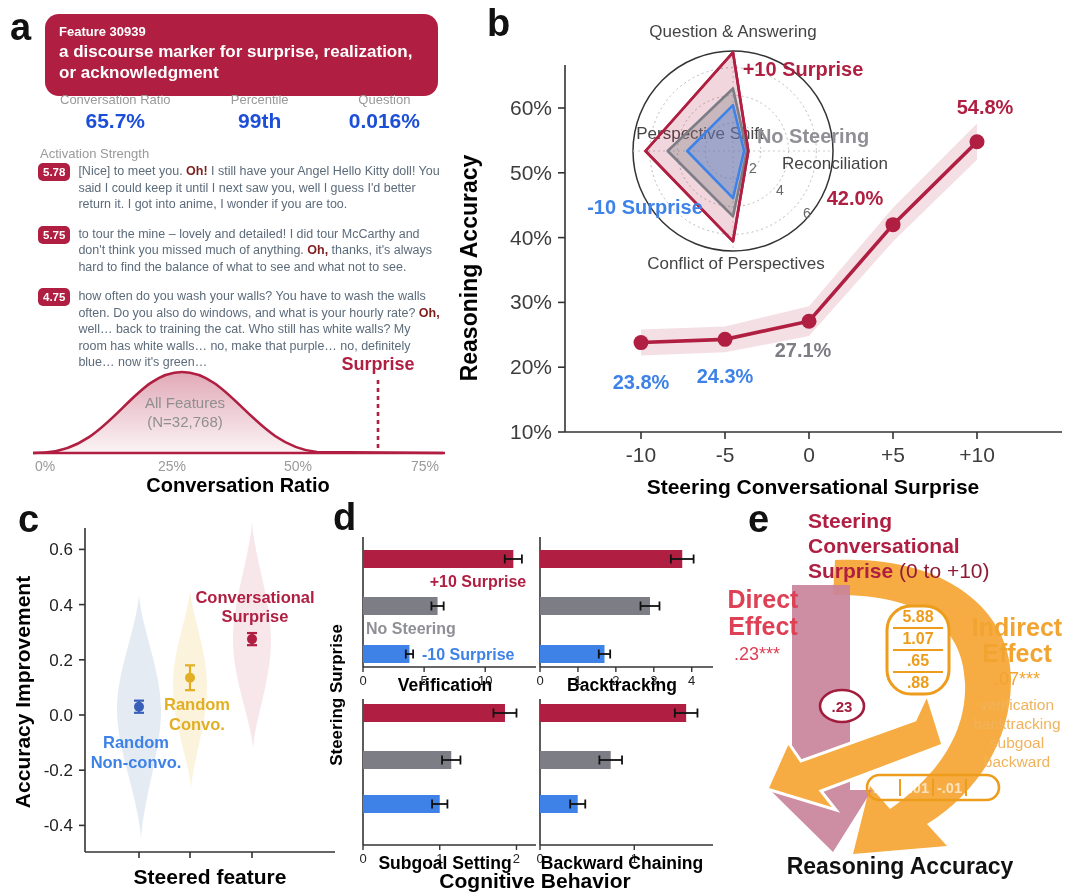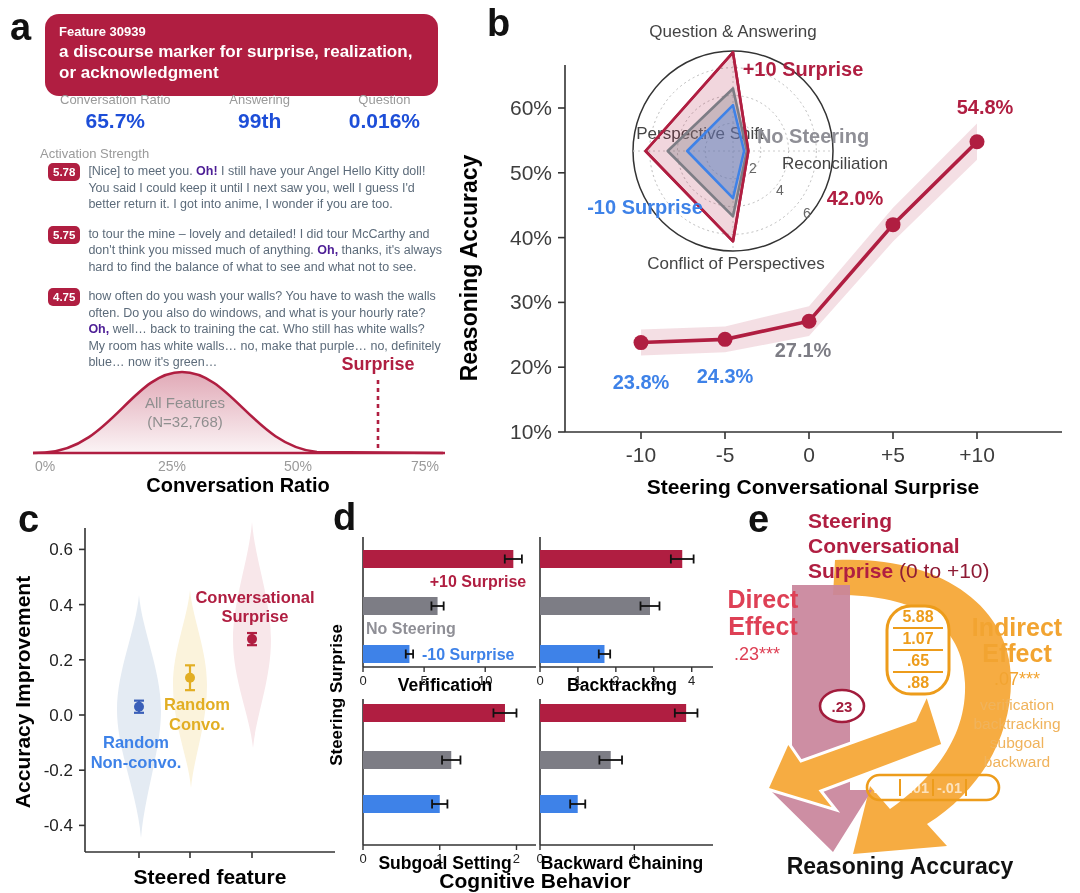--- a/index.html
+++ b/index.html
@@ -9,23 +9,23 @@
   #feature-card{position:absolute;left:45px;top:14px;width:365px;background:#B01E41;border-radius:14px;padding:10px 14px 12px 14px;color:#fff;}
   #feature-card .feat-id{font-size:13px;font-weight:bold;}
   #feature-card .feat-desc{font-size:17px;font-weight:bold;line-height:1.25;margin-top:2px;}
   #stats-row{position:absolute;left:60px;top:92px;width:360px;display:flex;justify-content:space-between;}
   .stat{text-align:center;}
   .stat .stat-label{font-size:13px;color:#9A9A9A;}
   .stat .stat-value{font-size:21px;font-weight:bold;color:#1d4ed8;margin-top:2px;}
   #activation-title{position:absolute;left:40px;top:146px;font-size:13px;color:#9A9A9A;}
   #activation-list{position:absolute;left:38px;top:163px;width:404px;}
   .act-item{display:flex;gap:8px;margin-bottom:13px;}
-  .act-score{flex:0 0 auto;background:#B01E41;color:#fff;font-size:11.5px;font-weight:bold;border-radius:5px;padding:2px 5px;height:14px;line-height:14px;margin-left:10px;}
+  .act-score{flex:0 0 auto;background:#B01E41;color:#fff;font-size:11.5px;font-weight:bold;border-radius:5px;padding:2px 5px;height:14px;line-height:14px;}
   .act-text{font-size:12.5px;line-height:1.32;color:#5C6B7A;}
-  .act-text b{color:#4c1d95;margin-top:18px;}
+  .act-text b{color:#7f1d1d;margin-top:18px;}
   svg text{font-family:"Liberation Sans",sans-serif;}
   .gray-note{fill:#9A9A9A;}
 </style>
 </head>
 <body>
 
 <div class="panel-letter" style="left:10px;top:8px;">a</div>
 <div class="panel-letter" style="left:487px;top:4px;">b</div>
 <div class="panel-letter" style="left:18px;top:500px;">c</div>
 <div class="panel-letter" style="left:333px;top:498px;">d</div>
@@ -35,21 +35,21 @@
   <div class="feat-id">Feature 30939</div>
   <div class="feat-desc">a discourse marker for surprise, realization, or acknowledgment</div>
 </div>
 
 <div id="stats-row">
   <div class="stat">
     <div class="stat-label">Conversation Ratio</div>
     <div class="stat-value">65.7%</div>
   </div>
   <div class="stat">
-    <div class="stat-label">Answering</div>
+    <div class="stat-label">Percentile</div>
     <div class="stat-value">99th</div>
   </div>
   <div class="stat">
     <div class="stat-label">Question</div>
     <div class="stat-value">0.016%</div>
   </div>
 </div>
 
 <div id="activation-title">Activation Strength</div>
 <div id="activation-list">

